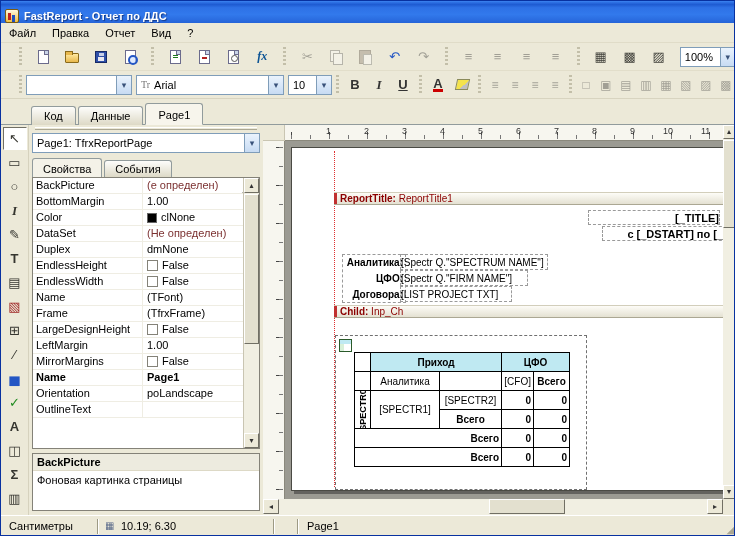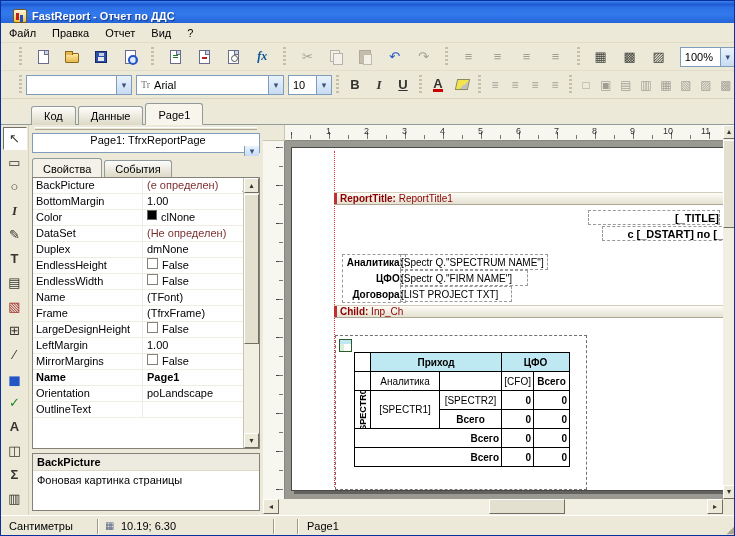--- a/index.html
+++ b/index.html
@@ -6,21 +6,21 @@
   html,body { background:#d4d0c8; }
   #app {
     position:relative; width:735px; height:536px; overflow:hidden;
     font-family:"Liberation Sans","DejaVu Sans",sans-serif; font-size:11px; color:#000;
     background:#ECE9D8; border:1px solid #0831A0;
   }
   
   .titlebar {
     position:absolute; left:0; top:0; width:735px; height:30px;
     background:linear-gradient(180deg,#3C84F0 0%,#2A6BE0 6%,#1E5BD2 12%,#2E71E6 22%,#3279EC 45%,#2767DB 70%,#1A53C2 90%,#1446A6 100%);
-    display:flex; align-items:center; padding-left:12px;
+    display:flex; align-items:center; padding-left:4px;
     color:#fff; font-weight:bold; text-shadow:1px 1px 1px #123A8A;
   }
   .appicon { width:14px; height:14px; margin-right:5px; background:linear-gradient(180deg,#FFF8E0,#F0C040); border:1px solid #7A5A10; border-radius:2px; position:relative; }
   .appicon::after { content:""; position:absolute; left:2px; bottom:2px; width:3px; height:7px; background:#C02020; box-shadow:4px 2px 0 #2050C0; }
   
   .menubar { position:absolute; left:0; top:22px; width:735px; height:20px; background:#ECE9D8; border-bottom:1px solid #E0DCC8; display:flex; align-items:center; }
   .menuitem { padding:3px 8px; cursor:default; }
   
   .toolbar { position:absolute; left:0; width:735px; height:28px; background:#ECE9D8; display:flex; align-items:center; padding-left:14px;justify-content:space-between; }
   .tb1 { top:42px; border-bottom:1px solid #E2DECA; }
@@ -64,28 +64,28 @@
   .dtab { padding:3px 12px; border:1px solid #919B9C; border-bottom:none; border-radius:3px 3px 0 0; background:linear-gradient(#FDFDFB,#DDD9C6); margin-right:2px; position:relative; top:1px; cursor:default; }
   .dtab.active { background:#F7F5EC; padding-top:5px; z-index:2; border-bottom:1px solid #F7F5EC; }
   
   .toolbox { position:absolute; left:0; top:124px; width:28px; height:390px; background:#ECE9D8; border-right:1px solid #D6D2BE; display:flex; flex-direction:column; align-items:center; padding-top:2px; }
   .tool { width:24px; height:23px; display:flex; align-items:center; justify-content:center; font-size:13px; color:#35352F; border:1px solid transparent; margin-bottom:1px; cursor:default; }
   .tool.active { background:#fff; border-color:#716F64 #fff #fff #716F64; }
   .tool .green { color:#1E8A1E; } .tool .blue { color:#2356C4; } .tool .red { color:#A02828; }
   
   .inspector { position:absolute; left:28px; top:124px; width:234px; height:390px; background:#ECE9D8; }
   .igrip { height:3px; margin:2px 6px 0 6px; border-top:1px solid #fff; border-bottom:1px solid #ABA793; }
-  .objcombo { position:absolute; left:3px; top:8px; width:228px;flex-direction:column; }
+  .objcombo { position:absolute; left:3px; top:8px; width:228px; }
   .itabs { position:absolute; left:3px; top:32px; height:20px; display:flex; align-items:flex-end; }
   .itab { padding:2px 10px; border:1px solid #919B9C; border-bottom:none; border-radius:3px 3px 0 0; background:linear-gradient(#FDFDFB,#DDD9C6); margin-right:2px; font-size:11px; cursor:default; }
   .itab.active { background:#F4F2E8; padding-top:4px; }
   .pgrid { position:absolute; left:3px; top:52px; width:228px; height:272px; background:#fff; border:1px solid #848278; overflow:hidden; }
   .prow { display:flex; height:16px; border-bottom:1px solid #EFEDE3; align-items:center; cursor:default; }
   .pname { width:110px; padding-left:3px; border-right:1px solid #EFEDE3; height:100%; line-height:15px; overflow:hidden; white-space:nowrap; }
-  .pval { flex:1; padding-left:4px; height:100%; line-height:15px; display:flex; overflow:hidden; white-space:nowrap; }
+  .pval { flex:1; padding-left:4px; height:100%; line-height:15px; display:flex; align-items:center; overflow:hidden; white-space:nowrap; }
   .pval.maroon span.v { color:#7B3030; }
   .prow.boldrow .pname, .prow.boldrow .pval { font-weight:bold; }
   .chk { width:11px; height:11px; border:1px solid #848278; background:#fff; margin-right:4px; flex:none; }
   .swatch { width:10px; height:10px; background:#000; border:1px solid #666; margin-right:4px; flex:none; }
   .ell { margin-left:auto; margin-right:1px; width:16px; height:14px; background:#ECE9D8; border:1px solid; border-color:#fff #716F64 #716F64 #fff; font-size:9px; line-height:8px; text-align:center; cursor:default; flex:none; }
   .gsb { position:absolute; right:0; top:0; width:16px; height:270px; background:#F1EFE2; border-left:1px solid #C9C5B2; }
   .sbtn { position:absolute; left:0; width:15px; height:15px; background:#ECE9D8; border:1px solid; border-color:#fff #716F64 #716F64 #fff; font-size:8px; color:#333; text-align:center; line-height:13px; cursor:default; }
   .sthumb { position:absolute; left:0; width:15px; background:#E3E0CF; border:1px solid; border-color:#fff #716F64 #716F64 #fff; cursor:default; }
   .idesc { position:absolute; left:3px; top:328px; width:228px; height:58px; background:#fff; border:1px solid #848278; }
   .idesc .dtitle { font-weight:bold; padding:2px 4px; background:#EDEBDF; border-bottom:1px solid #DDD9C6; }

